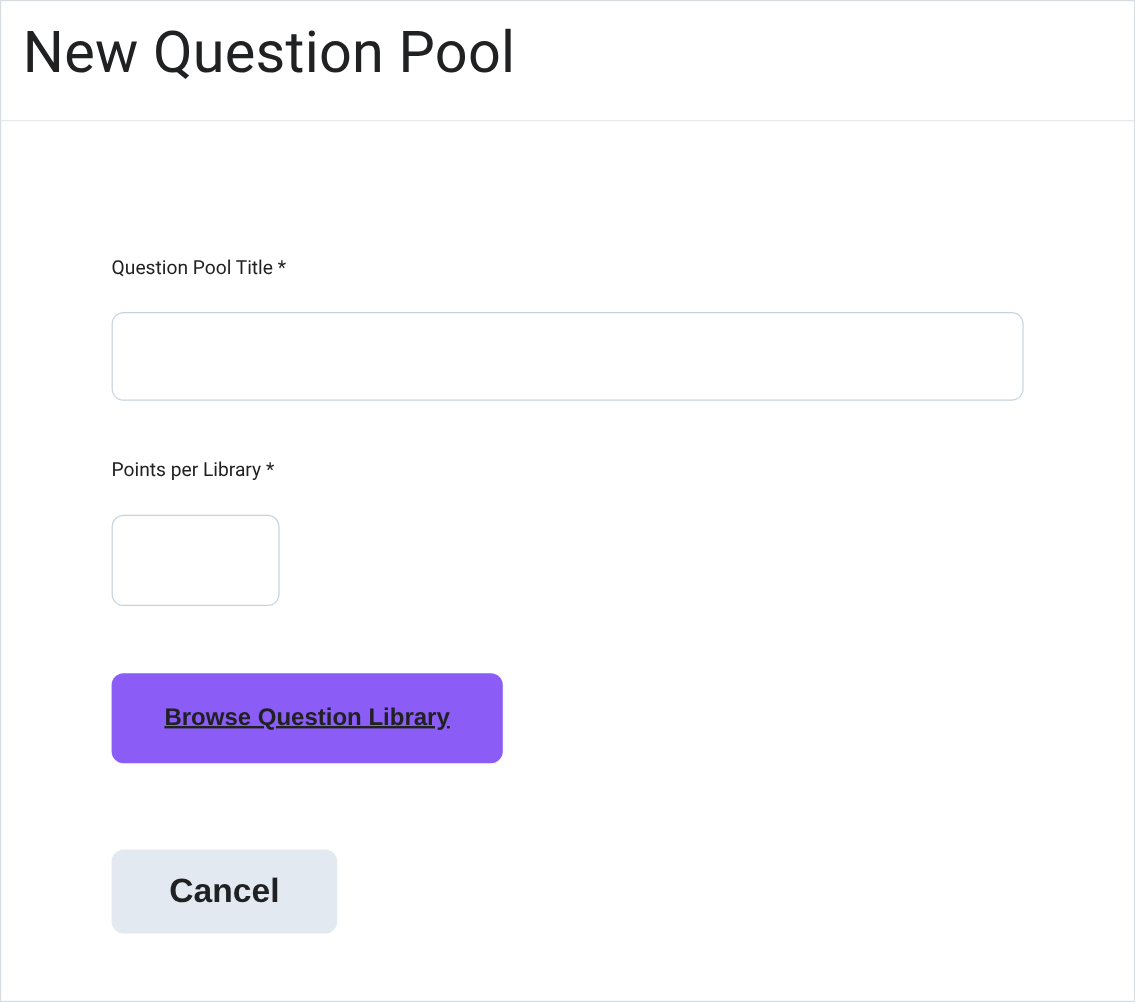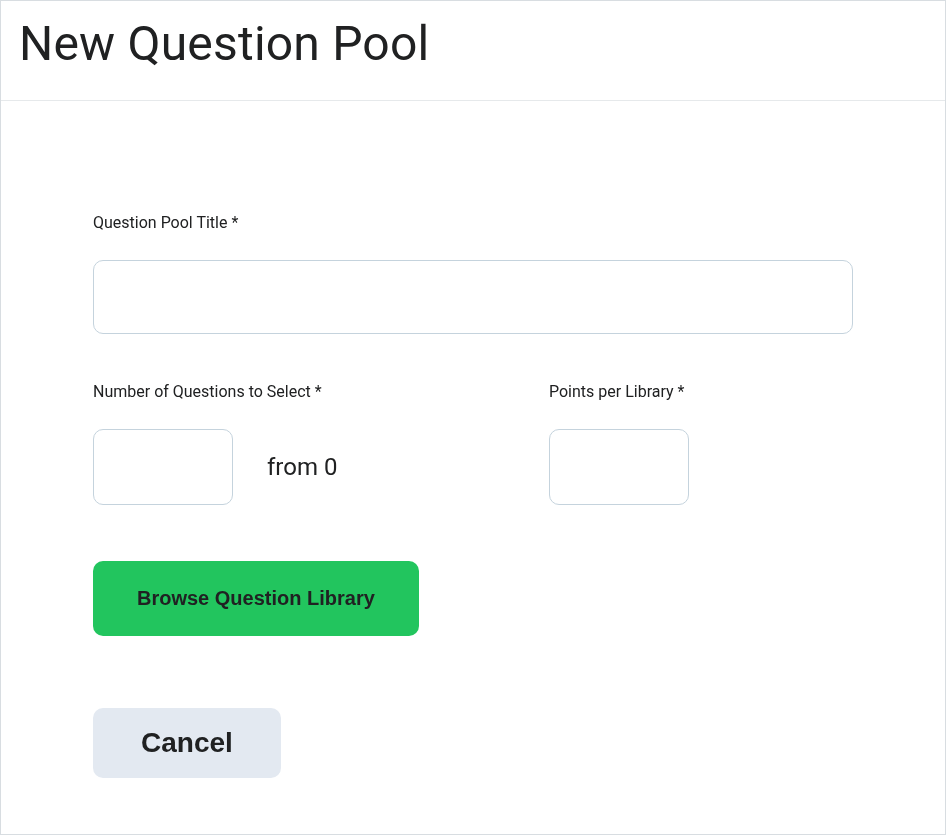--- a/index.html
+++ b/index.html
@@ -77,29 +77,30 @@
       align-items: center;
       gap: 34px;
     }
     .from-text {
       font-size: 24px;
       font-weight: 400;
       color: #202122;
     }
     .browse-btn {
       display: inline-block;
-      background: #22c55e;
+      background: #8b5cf6;
       border: none;
       border-radius: 10px;
       padding: 26px 44px;
       font-size: 20px;
       font-weight: 700;
       color: #202122;
       cursor: pointer;
       margin-bottom: 72px;
+      text-decoration: underline;
     }
     .action-row {
       display: flex;
       gap: 46px;
     }
     .save-btn {
       background: #006fbf;
       color: #ffffff;
       border: none;
       border-radius: 10px;
@@ -132,27 +133,20 @@
   </div>
 
   <div class="content">
 
     <div class="field-block">
       <label class="label">Question Pool Title *</label>
       <input type="text" class="full-input" value="" style="">
     </div>
 
     <div class="row-two">
-      <div class="col-left">
-        <label class="label">Number of Questions to Select *</label>
-        <div class="inline-row">
-          <input type="text" class="small-input" value="" style="">
-          <span class="from-text">from 0</span>
-        </div>
-      </div>
       <div class="col-right">
         <label class="label">Points per Library *</label>
         <input type="text" class="small-input" value="" style="">
       </div>
     </div>
 
     <button class="browse-btn">Browse Question Library</button>
 
     <div class="action-row">
       <button class="cancel-btn">Cancel</button>

